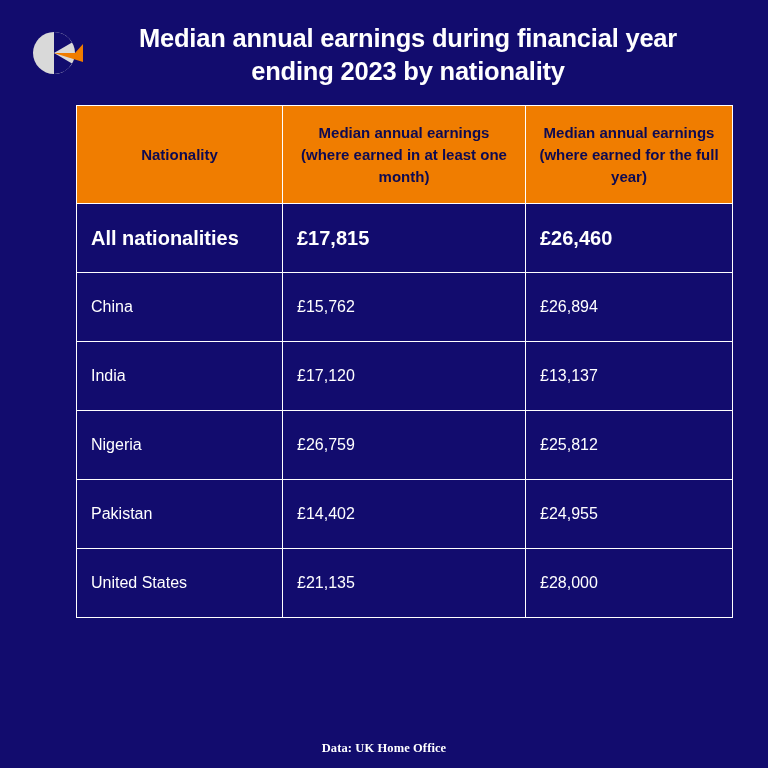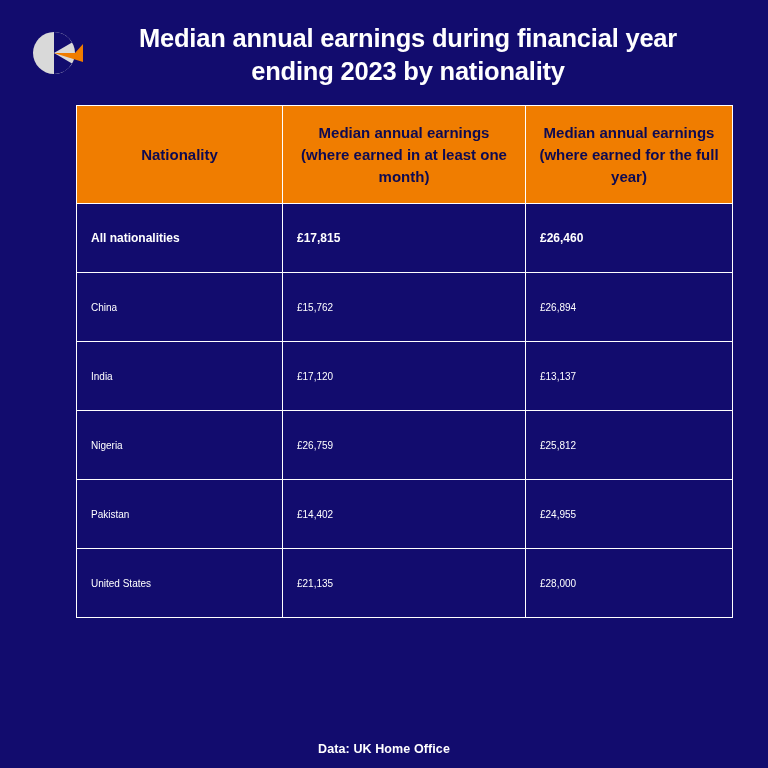--- a/index.html
+++ b/index.html
@@ -71,41 +71,42 @@
     height: 98px;
     box-sizing: border-box;
   }
   thead th.col-nationality { width: 206px; }
   thead th.col-month { width: 243px; }
   thead th.col-full { width: 207px; margin-top: 36px; }
 
   tbody td {
     background: #120c6e;
     color: #ffffff;
-    font-size: 10px;
+    font-size: 16px;
     padding: 0 14px;
     height: 69px;
     box-sizing: border-box;
   }
   tbody tr.total-row td {
     font-weight: bold;
-    font-size: 12px;
+    font-size: 20px;
   }
 
   
   .footer {
     position: absolute;
     left: 0;
     right: 0;
     bottom: 12px;
     text-align: center;
     font-size: 12.5px;
     font-weight: bold;
     color: #ffffff;
     letter-spacing: 0.1px;
+    font-family: Liberation Serif, serif;
   }
 </style>
 </head>
 <body>
 
 <div class="page">
 
   <div class="header">
     <div class="logo">
       <svg width="54" height="54" viewBox="0 0 54 54" aria-hidden="true">

